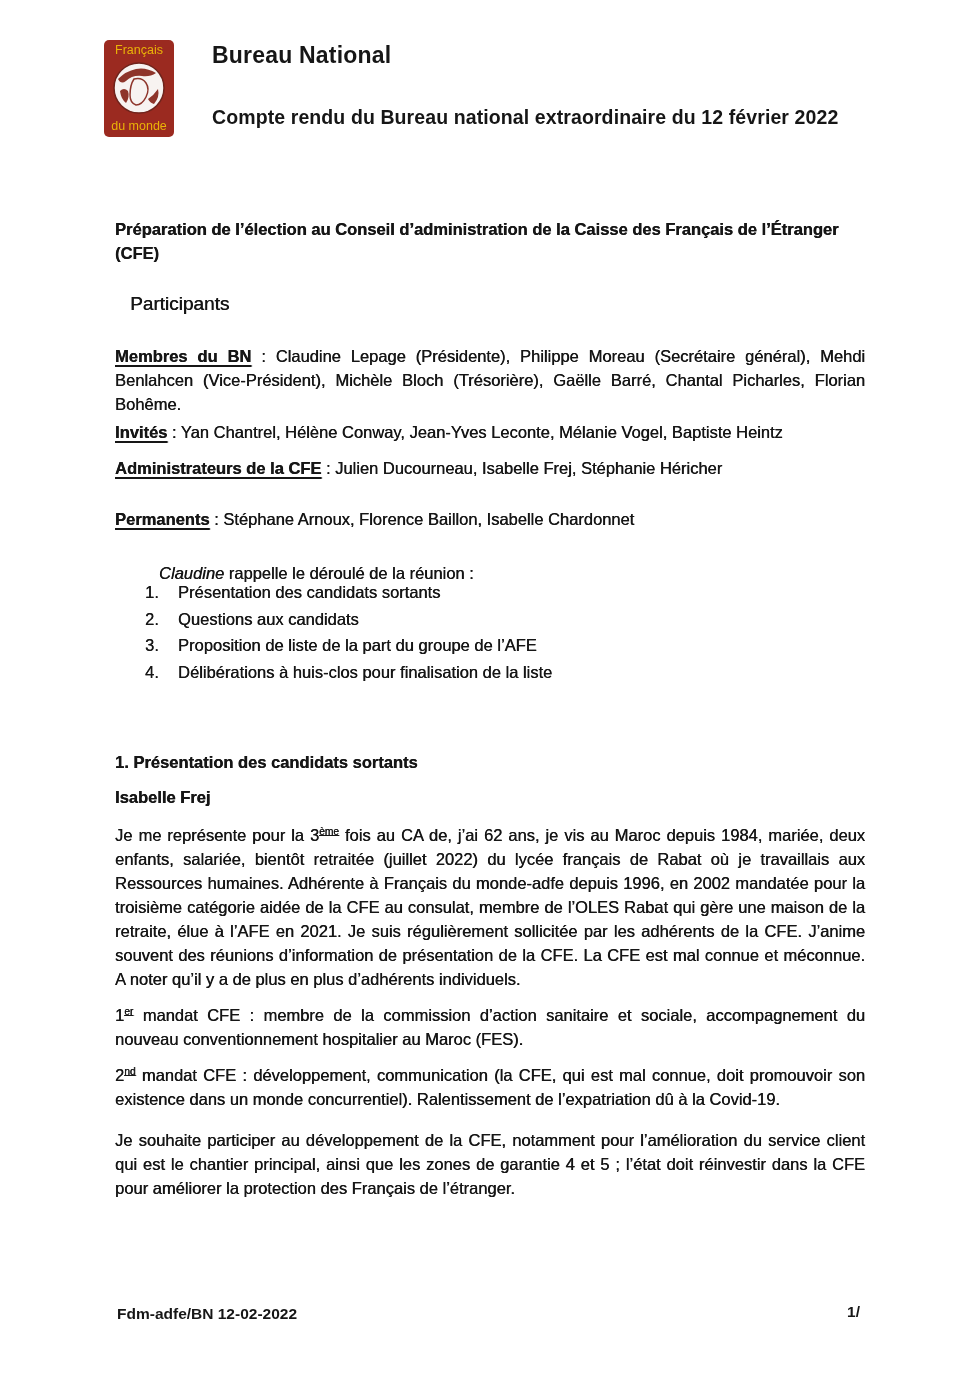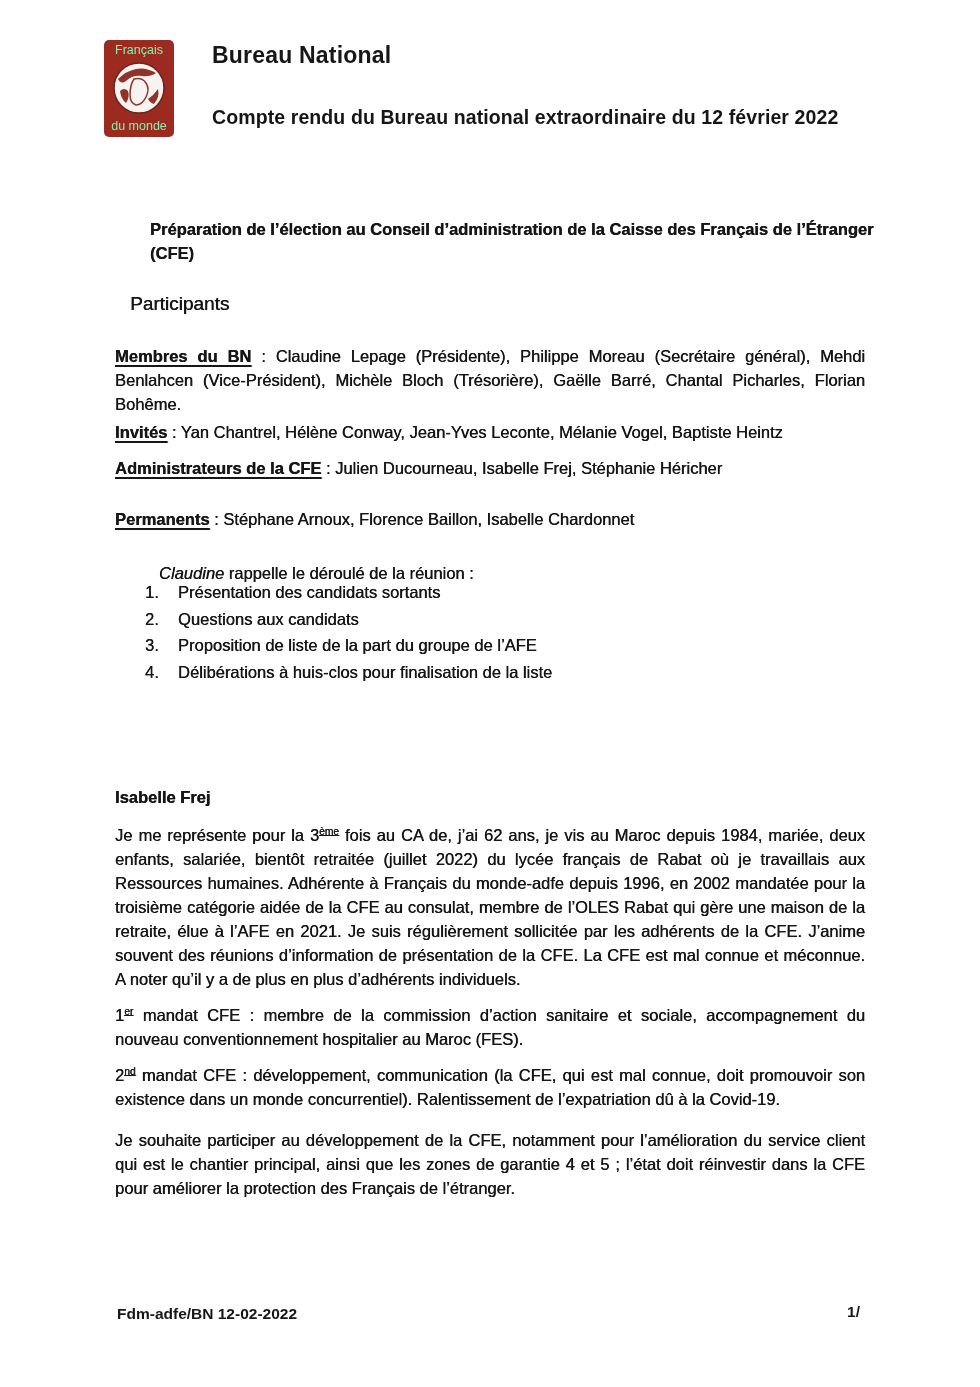--- a/index.html
+++ b/index.html
@@ -13,21 +13,21 @@
     color: #161616;
     overflow: hidden;
   }
 
   
   .header-row { position: absolute; top: 40px; left: 104px; display: flex; }
   .logo {
     width: 70px; height: 97px;
     background: #9b2a20;
     border-radius: 5px;
-    color: #86efac;
+    color: #eab308;
     display: flex; flex-direction: column; align-items: center; justify-content: space-between;
     padding: 4px 0 5px 0; box-sizing: border-box;
     font-size: 12.5px; line-height: 1;
   }
   .logo .globe { width: 54px; height: 54px; display: block; }
   .titles { margin-left: 38px; }
   .doc-title { font-size: 23px; font-weight: bold; margin: 2px 0 0 0; letter-spacing: 0.2px; }
   .doc-subtitle { font-size: 19.5px; font-weight: bold; margin: 37px 0 0 0; letter-spacing: 0.1px; }
 
   
@@ -35,21 +35,21 @@
   .bold { font-weight: bold; }
   .italic { font-style: italic; }
   .justify { text-align: justify; }
   .ul {
     text-decoration: underline;
     text-underline-offset: 2.5px;
     text-decoration-thickness: 1.5px;
   }
   sup.ss { font-size: 0.62em; vertical-align: super; line-height: 0; text-decoration: underline; }
 
-  .intro { position: absolute; top: 200px; left: 115px; width: 750px; margin-left: 35px; }
+  .intro { position: absolute; top: 200px; left: 115px; width: 750px; }
   .participants-heading { position: absolute; top: 274px; left: 115px; font-size: 19px; font-weight: normal; text-shadow: 0.4px 0 0 currentColor; margin-left: 15px; }
 
   .p-membres    { position: absolute; top: 327px; left: 115px; width: 750px; }
   .p-invites    { position: absolute; top: 403px; left: 115px; width: 750px; }
   .p-admins     { position: absolute; top: 439px; left: 115px; width: 750px; }
   .p-permanents { position: absolute; top: 474px; left: 115px; width: 750px; margin-top: 33px; }
 
   .agenda-lead { position: absolute; top: 544px; left: 115px; width: 750px; margin-left: 44px; }
   .agenda-list { position: absolute; top: 580px; left: 115px; width: 750px; }
   .agenda-item { display: flex; margin-bottom: 2.5px; }
@@ -117,20 +117,21 @@
     <div class="agenda-item">
         <span class="agenda-num">3.</span>
         <span class="agenda-text">Proposition de liste de la part du groupe de l’AFE</span>
       </div>
     <div class="agenda-item">
         <span class="agenda-num">4.</span>
         <span class="agenda-text">Délibérations à huis-clos pour finalisation de la liste</span>
       </div>
   </div>
 
+  <p class="section-heading t">1. Présentation des candidats sortants</p>
   <p class="candidate-name t">Isabelle Frej</p>
 
   <p class="p-bio t justify"><span>Je me représente pour la 3</span><sup class="ss">ème</sup><span> fois au CA de, j’ai 62 ans, je vis au Maroc depuis 1984, mariée, deux enfants, salariée, bientôt retraitée (juillet 2022) du lycée français de Rabat où je travaillais aux Ressources humaines. Adhérente à Français du monde-adfe depuis 1996, en 2002 mandatée pour la troisième catégorie aidée de la CFE au consulat, membre de l’OLES Rabat qui gère une maison de la retraite, élue à l’AFE en 2021. Je suis régulièrement sollicitée par les adhérents de la CFE. J’anime souvent des réunions d’information de présentation de la CFE. La CFE est mal connue et méconnue. A noter qu’il y a de plus en plus d’adhérents individuels.</span></p>
 
   <p class="p-mandat1 t justify"><span>1</span><sup class="ss">er</sup><span> mandat CFE : membre de la commission d’action sanitaire et sociale, accompagnement du nouveau conventionnement hospitalier au Maroc (FES).</span></p>
 
   <p class="p-mandat2 t justify"><span>2</span><sup class="ss">nd</sup><span> mandat CFE : développement, communication (la CFE, qui est mal connue, doit promouvoir son existence dans un monde concurrentiel). Ralentissement de l’expatriation dû à la Covid-19.</span></p>
 
   <p class="p-closing t justify">Je souhaite participer au développement de la CFE, notamment pour l’amélioration du service client qui est le chantier principal, ainsi que les zones de garantie 4 et 5 ; l’état doit réinvestir dans la CFE pour améliorer la protection des Français de l’étranger.</p>
 

